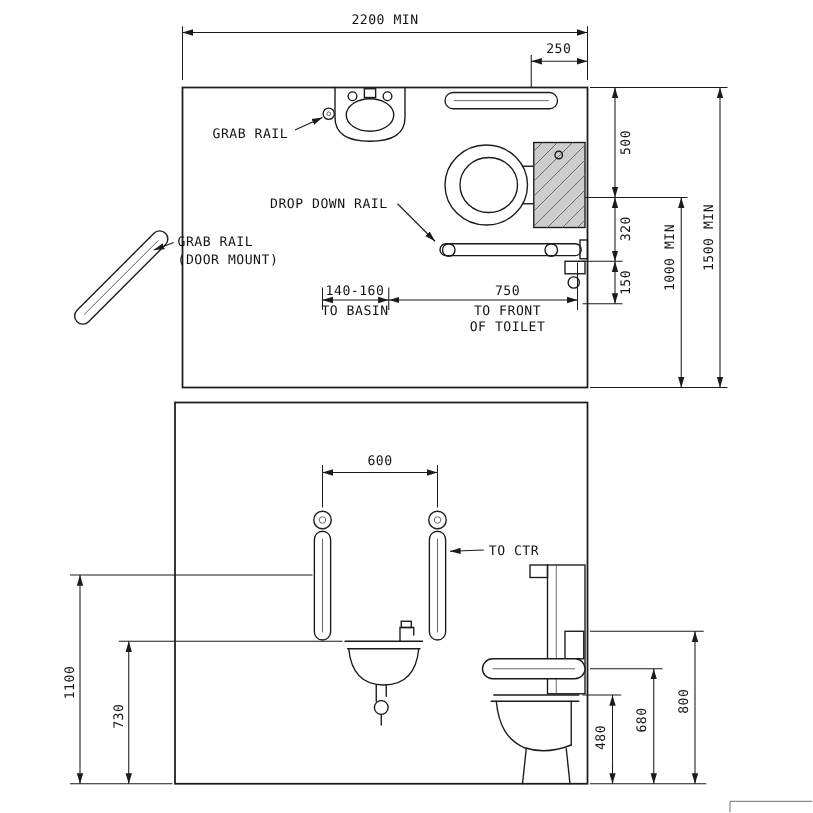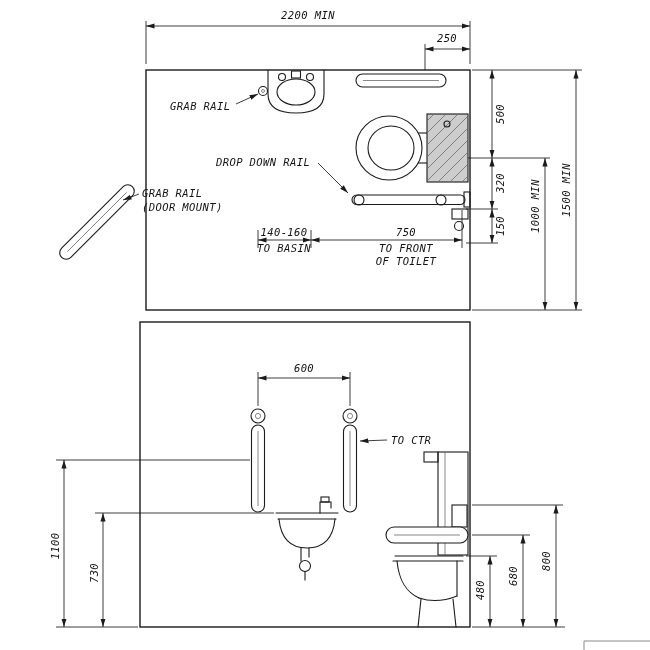--- a/index.html
+++ b/index.html
@@ -1,16 +1,16 @@
 <!DOCTYPE html>
 <html style="--line: #1b1b1b; --text: #141414; --background: #ffffff; --cistern_fill: #cdcdcd;"><head>
 <meta charset="utf-8">
 <style>
   html,body{margin:0;padding:0;background:var(--background,#ffffff);}
-  .stage{width:650px;height:650px;position:relative;background:var(--background,#ffffff);font-style:italic;}
+  .stage{width:650px;height:650px;position:relative;background:var(--background,#ffffff);}
   svg{display:block;}
   text{font-family:"DejaVu Sans Mono","Liberation Mono",monospace;font-size:10.5px;fill:var(--text,#141414);letter-spacing:0.4px;}
   .w{stroke:var(--line,#1b1b1b);stroke-width:1.4;fill:none;}
   .f{stroke:var(--line,#1b1b1b);stroke-width:1.1;fill:none;stroke-linecap:round;}
   .fw{stroke:var(--line,#1b1b1b);stroke-width:1.1;fill:#ffffff;}
   .t{stroke:#555;stroke-width:0.7;fill:none;}
   .d{stroke:var(--line,#1b1b1b);stroke-width:0.85;fill:none;}
   .h{stroke:#6a6a6a;stroke-width:0.8;fill:none;}
   .cistern{fill:var(--cistern_fill,#cdcdcd);stroke:var(--line,#1b1b1b);stroke-width:1.1;}
   .frag{stroke:#8a8a8a;stroke-width:1;fill:none;}

